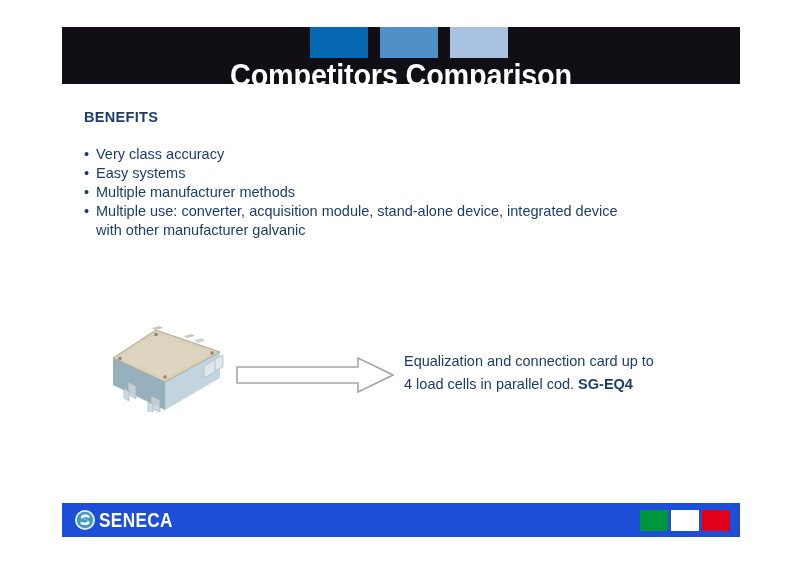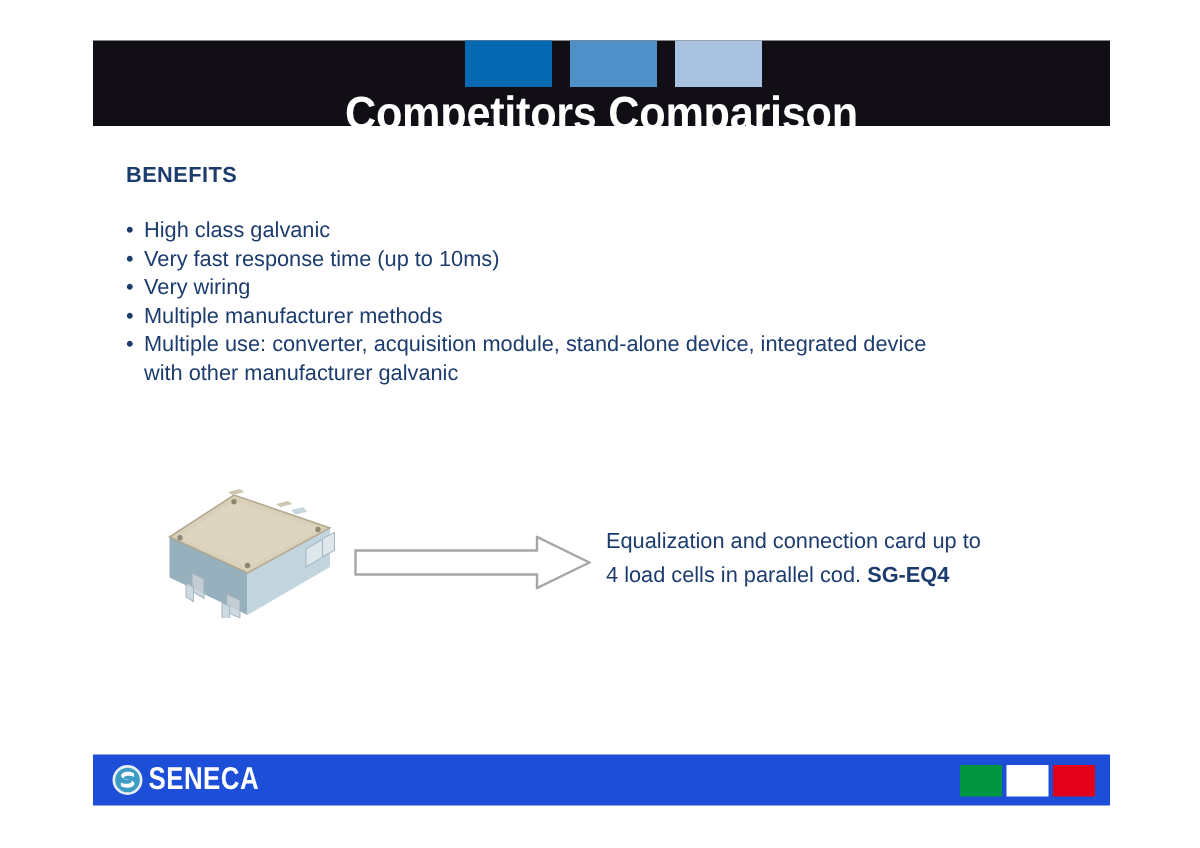--- a/index.html
+++ b/index.html
@@ -173,27 +173,24 @@
       <div class="swatch s2"></div>
       <div class="swatch s3"></div>
     </div>
     <div class="header-title">Competitors Comparison</div>
   </div>
 
   <div class="benefits-heading">BENEFITS</div>
 
   <div class="bullets">
     <div class="bullet-line">
-      <span class="dot">•</span><span>High class galvanic</span>
-    </div>
-    <div class="bullet-line">
-      <span class="dot">•</span><span>Very fast response time (up to 10ms)</span>
-    </div>
-    <div class="bullet-line">
-      <span class="dot">•</span><span>Very wiring</span>
+      <span class="dot">•</span><span>Very class accuracy</span>
+    </div>
+    <div class="bullet-line">
+      <span class="dot">•</span><span>Easy systems</span>
     </div>
     <div class="bullet-line">
       <span class="dot">•</span><span>Multiple manufacturer methods</span>
     </div>
     <div class="bullet-line">
       <span class="dot">•</span><span>Multiple use: converter, acquisition module, stand-alone device, integrated device</span>
     </div>
     <div class="bullet-line cont">with other manufacturer galvanic</div>
   </div>
 

